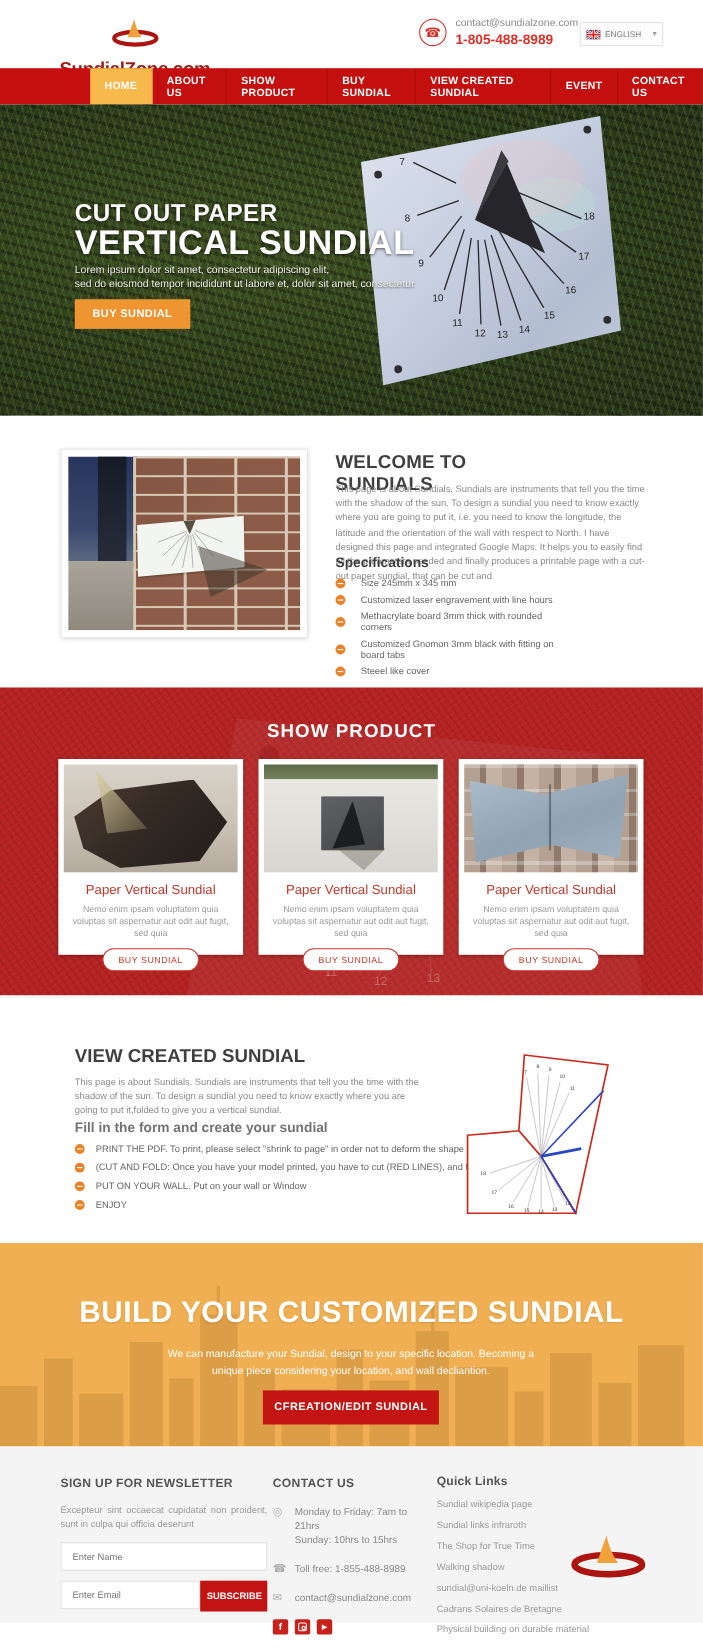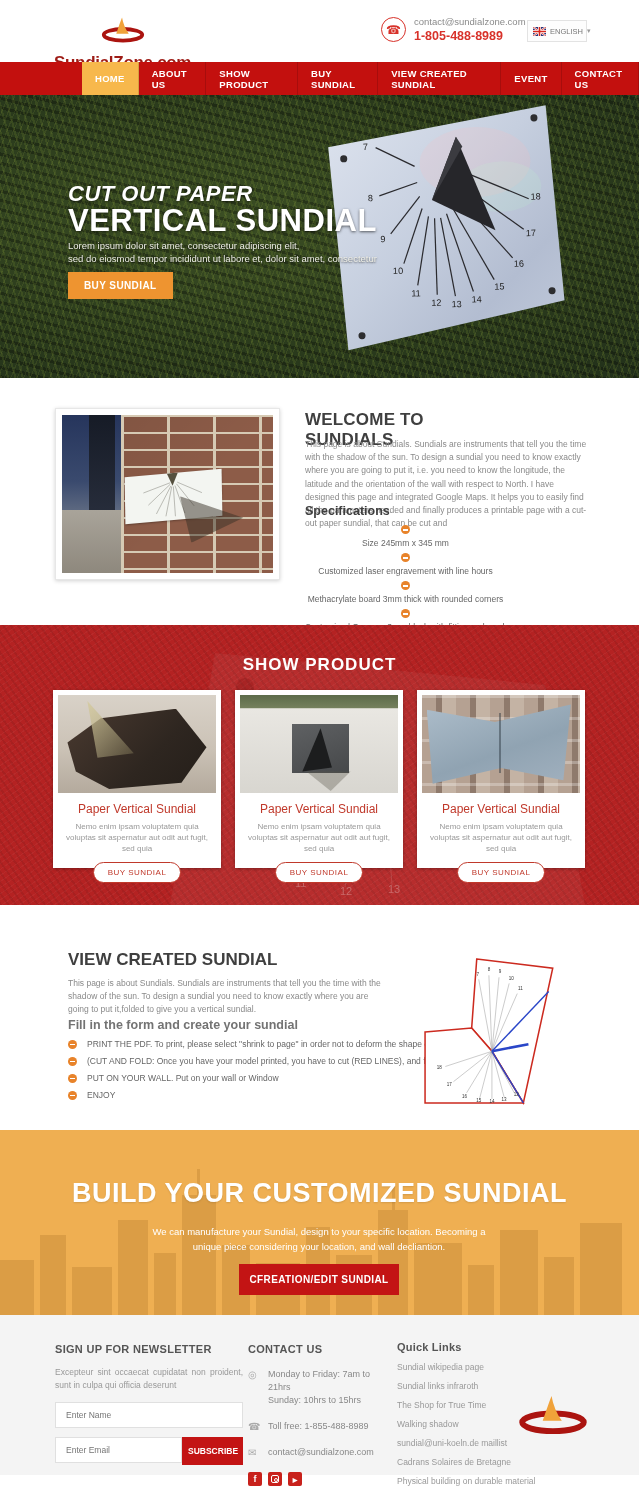--- a/index.html
+++ b/index.html
@@ -10,41 +10,41 @@
   
   .header { position:absolute; top:0; left:0; width:639px; height:62px; background:#fff; }
   .logo { position:absolute; left:54px; top:12px; display:flex; align-items:center; gap:5px;flex-direction:column; }
   .logo-svg { width:48px; height:36px; }
   .brand { font-size:17px; font-weight:bold; color:#9e1c16; letter-spacing:-0.3px; }
   .contact { position:absolute; left:381px; top:16px; display:flex; align-items:center; gap:8px; }
   .phone-badge { width:25px; height:25px; border:1.5px solid #d8322a; border-radius:50%; color:#d8322a;
                  display:flex; align-items:center; justify-content:center; font-size:12px; }
   .contact-email { font-size:9.5px; color:#8a8a8a; }
   .contact-phone { font-size:12.5px; color:#d8322a; font-weight:bold; margin-top:2px; }
-  .lang { position:absolute; left:527px; top:20px; width:60px; height:22px; border:1px solid #e3e3e3;
+  .lang { position:absolute; left:527px; top:20px; width:76px; height:22px; border:1px solid #e3e3e3;
           background:#fdfdfd; display:flex; align-items:center; gap:4px; padding:0 5px; font-size:7.5px; color:#777; }
   .flag-svg { width:13px; height:9px; flex:none; }
   .chev { margin-left:auto; font-size:7px; color:#999; }
 
   
   .nav { position:absolute; top:62px; left:0; width:639px; height:33px; background:#c3100e; display:flex; padding-left:82px; }
   .nav a { display:flex; align-items:center; padding:0 13px; font-size:9.5px; font-weight:bold; color:#fff;
            letter-spacing:.3px; border-right:1px solid rgba(0,0,0,.14); text-decoration:none; }
   .nav a.active { background:#f7b84c; }
 
   
   .hero { position:absolute; top:95px; left:0; width:639px; height:283px; overflow:hidden;
     background:
       repeating-linear-gradient(75deg, rgba(150,175,55,.14) 0 2px, transparent 2px 7px),
       repeating-linear-gradient(-68deg, rgba(190,205,80,.10) 0 1px, transparent 1px 6px),
       repeating-linear-gradient(14deg, rgba(0,0,0,.28) 0 3px, transparent 3px 9px),
       radial-gradient(ellipse at 35% 45%, #3c4f24 0%, #2a3a1c 60%, #22301a 100%);
   }
   .hero-title1 { position:absolute; left:68px; top:86px; font-size:22px; font-weight:bold; color:#fff;
-                 letter-spacing:.5px; text-shadow:0 1px 3px rgba(0,0,0,.6);font-style:italic; }
+                 letter-spacing:.5px; text-shadow:0 1px 3px rgba(0,0,0,.6); }
   .hero-title2 { position:absolute; left:68px; top:108px; font-size:31px; font-weight:bold; color:#fff;
                  letter-spacing:.5px; text-shadow:0 1px 3px rgba(0,0,0,.6); }
   .hero-sub { position:absolute; left:68px; top:144px; font-size:9.5px; color:#eeeee6; line-height:13px;
               text-shadow:0 1px 2px rgba(0,0,0,.6); }
   .hero-btn { position:absolute; left:68px; top:177px; background:#ee9430; color:#fff; border:none;
               font-family:inherit; font-size:10px; font-weight:bold; padding:8px 16px; letter-spacing:.4px; cursor:pointer; }
   .dial { position:absolute; left:316px; top:8px; width:252px; height:252px; transform:rotate(-2deg); }
 
   
   .welcome { position:absolute; top:378px; left:0; width:506px; height:247px; background:#fff; }
@@ -64,21 +64,21 @@
         linear-gradient(135deg, rgba(0,0,0,.08) 0%, transparent 50%);
       background-size:100% 17px, 46px 17px, 100% 100%; }
   .photo .paper { position:absolute; left:30%; top:37%; width:46%; height:30%; background:#f3f5f1;
                   transform:skewY(-4deg) rotate(-1deg); box-shadow:0 1px 2px rgba(0,0,0,.3); }
   .photo .paper-shadow { position:absolute; left:56%; top:50%; width:30%; height:30%;
                   background:rgba(55,48,38,.5); clip-path:polygon(0 0,100% 55%,18% 100%); transform:skewY(-4deg); }
   .w-head { position:absolute; left:305px; top:32px; font-size:17px; font-weight:bold; color:#3f3f3f; letter-spacing:.2px; }
   .w-para { position:absolute; left:305px; top:60px; width:284px; font-size:8.5px; color:#8a8a8a; line-height:13.2px; }
   .w-spec-head { position:absolute; left:305px; top:126px; font-size:12.5px; font-weight:bold; color:#3f3f3f; }
   .spec-list { position:absolute; left:305px; top:147px; }
-  .spec-item { display:flex; align-items:center; gap:4px; margin-bottom:5px; font-size:8.5px; color:#666;flex-direction:column; }
+  .spec-item { display:flex; align-items:center; gap:14px; margin-bottom:5px; font-size:8.5px; color:#666; }
   .bullet { width:9px; height:9px; border-radius:50%; background:#e8832a; position:relative; flex:none; }
   .bullet::after { content:""; position:absolute; left:2px; top:4px; width:5px; height:1.5px; background:#fff; }
 
   
   .products { position:absolute; top:625px; left:0; width:639px; height:280px; overflow:hidden;
     background:
       repeating-linear-gradient(55deg, rgba(0,0,0,.07) 0 2px, transparent 2px 6px),
       repeating-linear-gradient(-35deg, rgba(255,255,255,.04) 0 1px, transparent 1px 5px),
       #b42222; }
   .p-title { position:absolute; left:0; top:30px; width:100%; text-align:center; font-size:17px; font-weight:bold;

